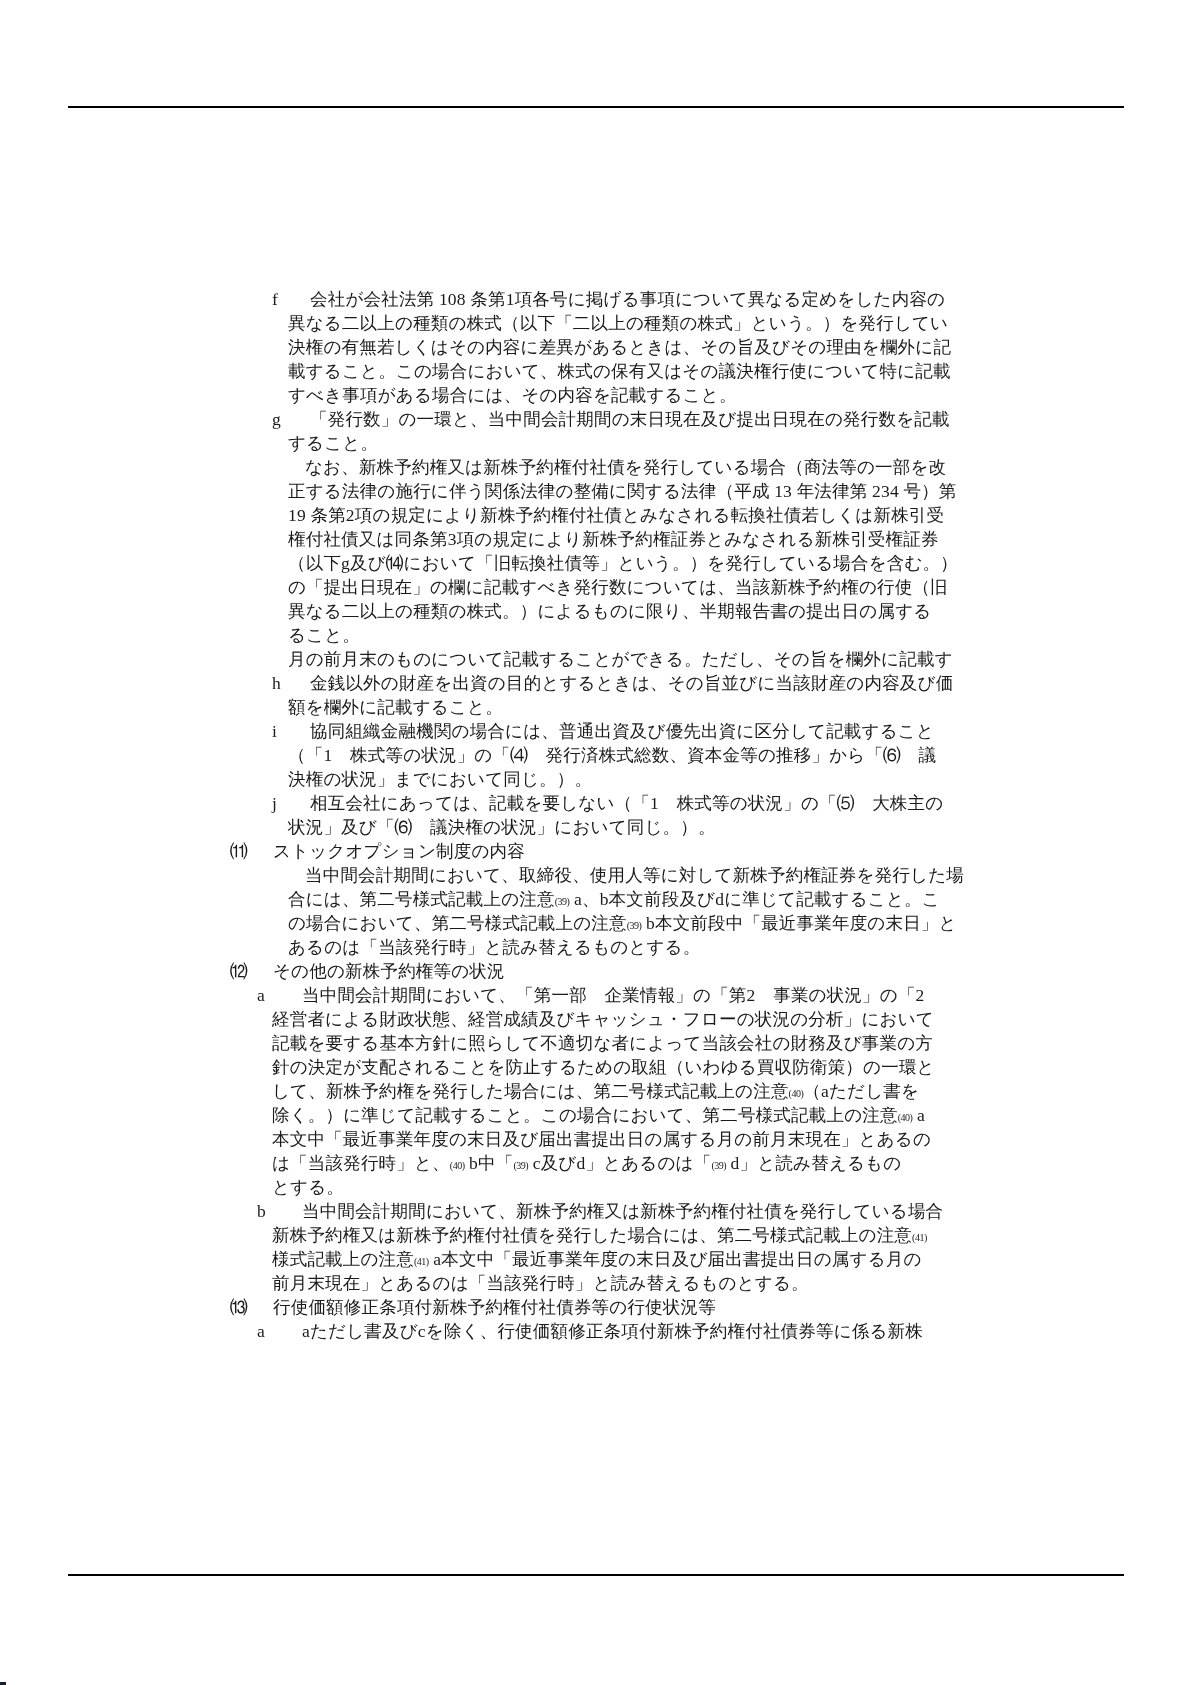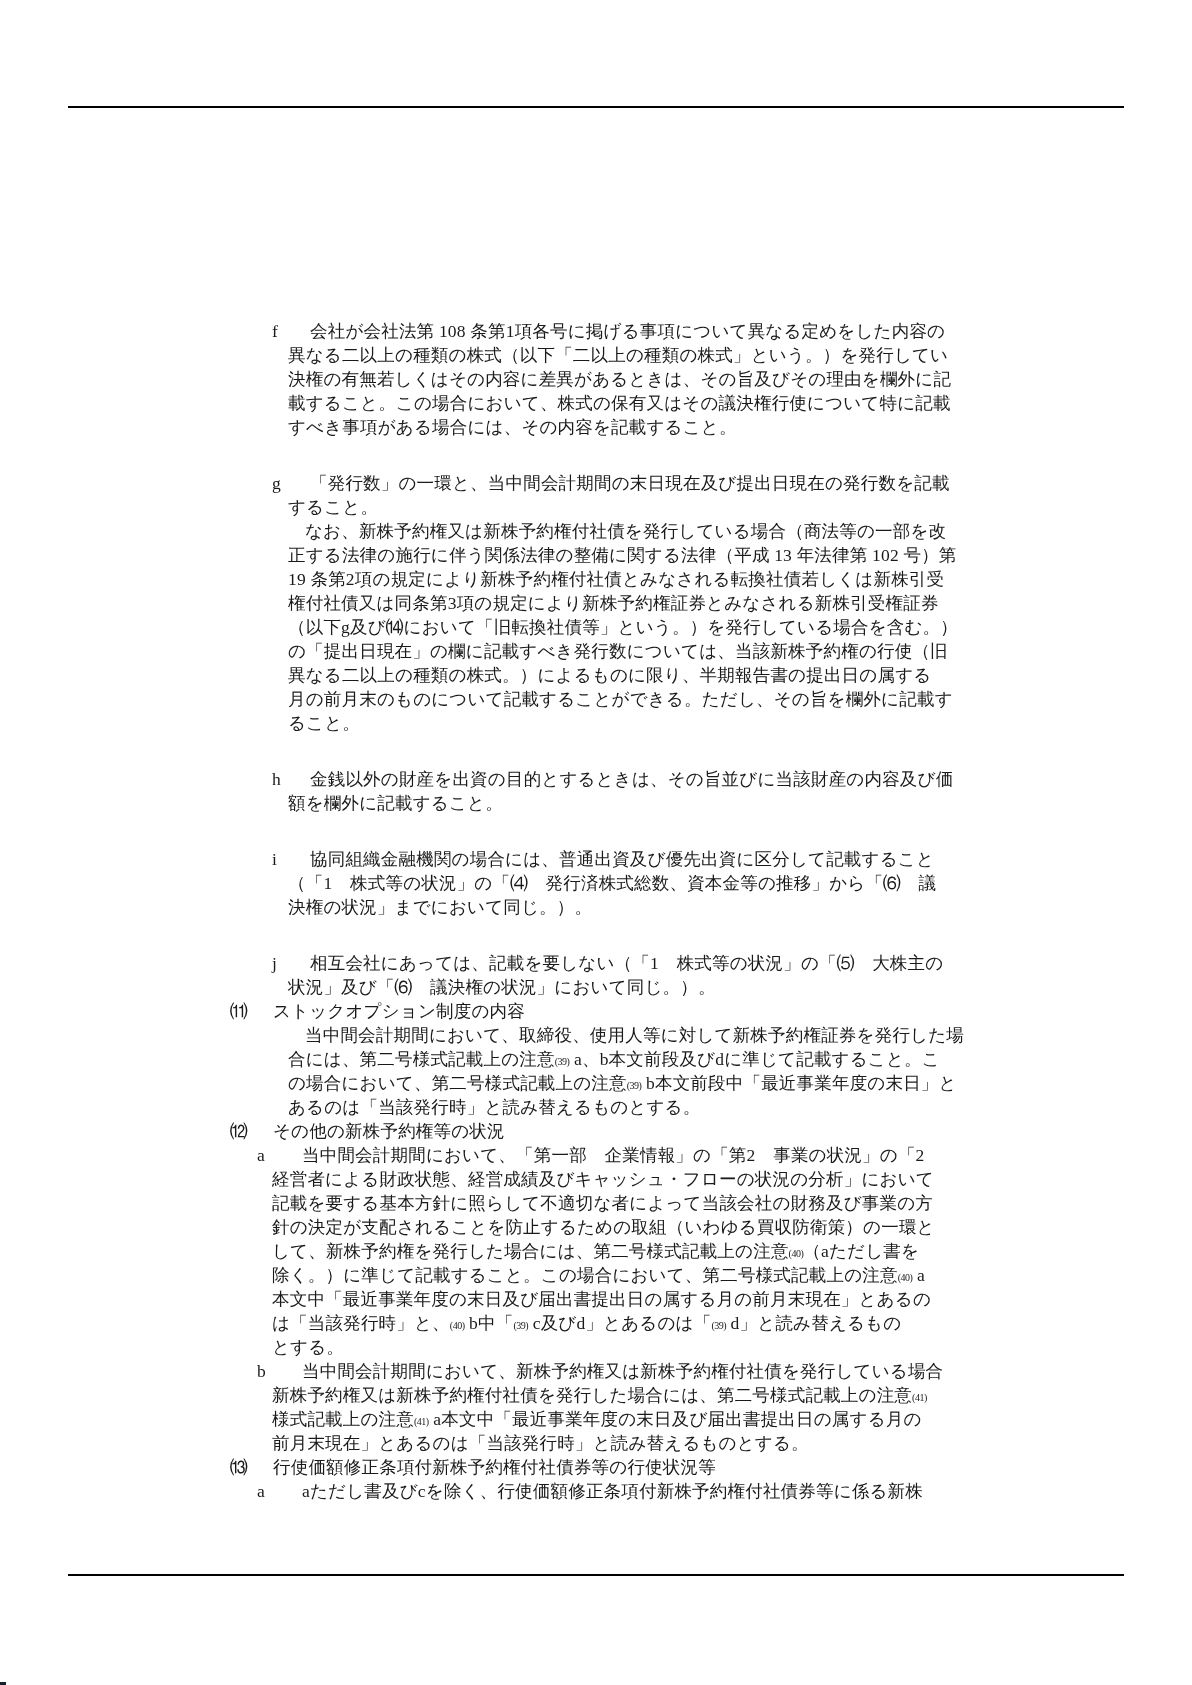--- a/index.html
+++ b/index.html
@@ -20,21 +20,21 @@
   .textblock{
     position:absolute;left:230px;top:287px;width:730px;
     font-size:17.5px;line-height:24px;
   }
   .blk{position:relative;}
   .ln{white-space:nowrap;height:24px;line-height:24px;letter-spacing:0.2px;}
   .marker{position:absolute;top:0;line-height:24px;}
   
   .letter > .marker{left:42px;}
   .letter .ln{padding-left:58px;}
-  .letter .ln.first{padding-left:80px;margin-top:32px;}
+  .letter .ln.first{padding-left:80px;}
   
   .num > .marker{left:0;}
   .num .ln.first{padding-left:43px;font-family:Liberation Serif, serif;}
   
   .para .ln{padding-left:58px;}
   .para .ln.first{padding-left:75px;}
   
   .alpha > .marker{left:27px;}
   .alpha .ln{padding-left:42px;}
   .alpha .ln.first{padding-left:72px;}
@@ -62,28 +62,28 @@
     </div>
 
     <div class="blk letter">
       <span class="marker">g</span>
       <div class="ln first">「発行数」の一環と、当中間会計期間の末日現在及び提出日現在の発行数を記載</div>
       <div class="ln">すること。</div>
     </div>
 
     <div class="blk para">
       <div class="ln first">なお、新株予約権又は新株予約権付社債を発行している場合（商法等の一部を改</div>
-      <div class="ln">正する法律の施行に伴う関係法律の整備に関する法律（平成 13 年法律第 102 号）第</div>
+      <div class="ln">正する法律の施行に伴う関係法律の整備に関する法律（平成 13 年法律第 234 号）第</div>
       <div class="ln">19 条第2項の規定により新株予約権付社債とみなされる転換社債若しくは新株引受</div>
       <div class="ln">権付社債又は同条第3項の規定により新株予約権証券とみなされる新株引受権証券</div>
       <div class="ln">（以下g及び⒁において「旧転換社債等」という。）を発行している場合を含む。）</div>
       <div class="ln">の「提出日現在」の欄に記載すべき発行数については、当該新株予約権の行使（旧</div>
       <div class="ln">異なる二以上の種類の株式。）によるものに限り、半期報告書の提出日の属する</div>
+      <div class="ln">ること。</div>
       <div class="ln">月の前月末のものについて記載することができる。ただし、その旨を欄外に記載す</div>
-      <div class="ln">ること。</div>
     </div>
 
     <div class="blk letter">
       <span class="marker">h</span>
       <div class="ln first">金銭以外の財産を出資の目的とするときは、その旨並びに当該財産の内容及び価</div>
       <div class="ln">額を欄外に記載すること。</div>
     </div>
 
     <div class="blk letter">
       <span class="marker">i</span>

